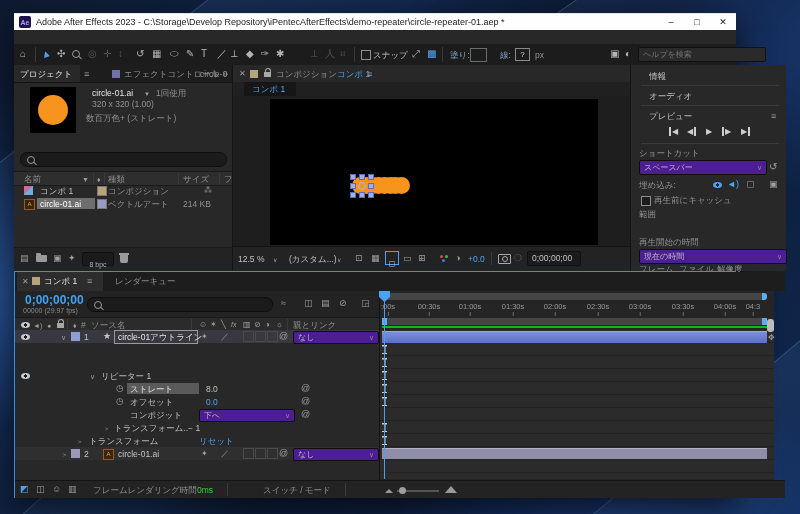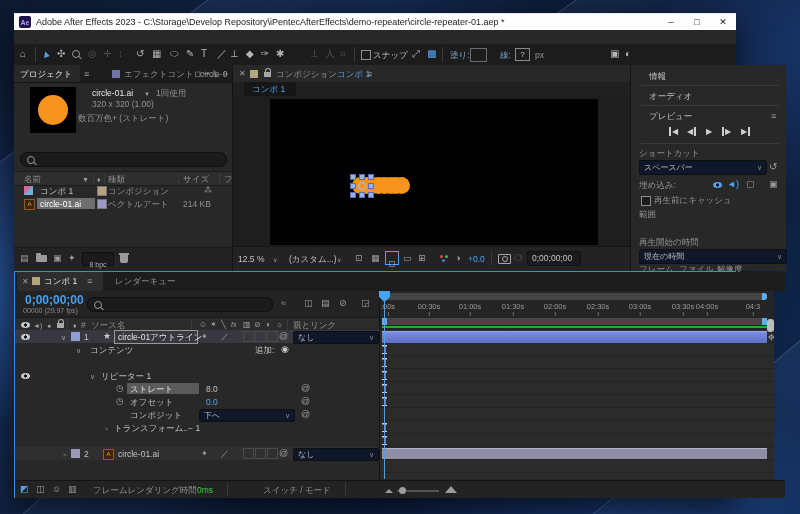--- a/index.html
+++ b/index.html
@@ -54,21 +54,21 @@
   .mag{position:absolute;width:6px;height:6px;border:1px solid #9a9a9a;border-radius:50%}
   .mag:after{content:"";position:absolute;width:4px;height:1px;background:#9a9a9a;right:-3px;bottom:-1px;transform:rotate(40deg)}
   .lock{position:absolute;width:7px;height:5px;background:#a8a8a8}
   .lock:before{content:"";position:absolute;top:-4px;left:1px;width:4px;height:4px;border:1px solid #a8a8a8;border-bottom:none;border-radius:3px 3px 0 0}
   .folder{position:absolute;width:11px;height:7px;background:#9a9a9a;border-radius:1px}
   .folder:before{content:"";position:absolute;top:-2px;left:0;width:5px;height:2px;background:#9a9a9a;border-radius:1px 1px 0 0}
   .trash{position:absolute;width:8px;height:8px;background:#9a9a9a;border-radius:0 0 2px 2px}
   .trash:before{content:"";position:absolute;top:-2px;left:-1px;width:10px;height:1.5px;background:#9a9a9a}
   .cam{position:absolute;width:11px;height:8px;border:1px solid #a8a8a8;border-radius:1px}
   .cam:after{content:"";position:absolute;left:3px;top:1px;width:4px;height:4px;border:1px solid #a8a8a8;border-radius:50%}
-  .dd{position:absolute;background:#0f172a;border:1px solid #0f0f0f;border-radius:2px;display:flex;align-items:center;
+  .dd{position:absolute;background:#4c1d95;border:1px solid #0f0f0f;border-radius:2px;display:flex;align-items:center;
       justify-content:space-between;padding:0 4px;color:#bdbdbd;font-size:8px}
   .dd .car{color:#8a8a8a;font-size:7px}
   .tpb{position:absolute;top:0;font-size:8px;color:#cfcfcf}
   .bar-l{border-left:2px solid #cfcfcf;padding-left:1px}
   .bar-r{border-right:2px solid #cfcfcf;padding-right:1px}
 
   
   .tl{position:absolute;left:0;top:257px;right:0;height:227px;background:#282828;
       border:1px solid #3c8de0;box-sizing:border-box}
   .trow{position:absolute;left:0;width:364px;height:13px}
@@ -132,20 +132,21 @@
       <span class="tbi" style="left:398px">⤢</span>
       <span class="tbi" style="left:413px;color:#4da3f2">▩</span>
       <div class="sep" style="left:428px;top:3px;height:15px"></div>
       <span class="t" style="left:436px;top:6px;color:#7fa8cc">塗り:</span>
       <span class="swatch" style="left:456px"></span>
       <span class="t" style="left:486px;top:6px;color:#7fa8cc">線:</span>
       <span class="qbox" style="left:501px">?</span>
       <span class="t dim" style="left:521px;top:6px">px</span>
       <span class="tbi" style="left:596px">▣</span>
       <span class="tbi" style="left:611px">◐</span>
+      <input class="hs" style="left: 624px; width: 118px;" placeholder="ヘルプを検索">
     </div>
 
     <div class="workspace">
 
       <div class="panel" style="left:0;top:0;width:218px;height:206px">
         <div class="tabstrip">
           <div class="tab-act" style="left:0;width:66px">
             <span class="t wh" style="left:6px;top:4px">プロジェクト</span>
           </div>
           <span class="ic" style="left:70px;top:5px">≡</span>
@@ -155,21 +156,21 @@
           <span class="ic" style="left:209px;top:5px">»</span>
         </div>
 
         <div class="a" style="left:16px;top:22px;width:46px;height:46px;background:#000">
           <span class="a" style="left:8px;top:8px;width:30px;height:30px;border-radius:50%;background:#f7941d"></span>
         </div>
         <span class="t wh" style="left:78px;top:23px">circle-01.ai</span>
         <span class="ic" style="left:130px;top:25px;font-size:6px">▼</span>
         <span class="t dim" style="left:142px;top:23px">1回使用</span>
         <span class="t dim" style="left:78px;top:34px">320 x 320 (1.00)</span>
-        <span class="t dim" style="left:64px;top:48px">数百万色+ (ストレート)</span>
+        <span class="t dim" style="left:72px;top:48px">数百万色+ (ストレート)</span>
 
         <div class="a" style="left:6px;top:87px;width:205px;height:13px;background:#1b1b1b;border:1px solid #0f0f0f;border-radius:7px">
           <span class="mag" style="left:6px;top:3px"></span>
         </div>
 
         <div class="a" style="left:0;top:106px;width:218px;height:13px;background:#2e2e2e;border-top:1px solid #1a1a1a;border-bottom:1px solid #1a1a1a">
           <span class="t dim" style="left:10px;top:2px">名前</span>
           <span class="ic bl" style="left:68px;top:3px;font-size:7px">▼</span>
           <span class="ic" style="left:83px;top:3px;font-size:7px">♦</span>
           <span class="t dim" style="left:94px;top:2px">種類</span>
@@ -382,26 +383,20 @@
           <span class="swl" style="left:228px;top:1px"></span>
           <span class="swl" style="left:240px;top:1px"></span>
           <span class="swl" style="left:252px;top:1px"></span>
           <span class="ic" style="left:264px;top:2px">@</span>
           <div class="dd" style="left:278px;top:1px;width:76px;height:11px">
             <span>なし</span>
               <span class="car">∨</span>
           </div>
         </div>
 
-        <div class="trow" style="top:13px">
-          <span class="ic" style="left:61px;top:3px;font-size:7px">∨</span>
-          <span class="t" style="left:75px;top:2px">コンテンツ</span>
-          <span class="t" style="left:240px;top:2px">追加:</span>
-          <span class="ic" style="left:266px;top:2px;color:#c8c8c8">◉</span>
-        </div>
 
 
         <div class="trow" style="top:39px">
           <span class="eye" style="left:6px;top:4px"></span>
           <span class="ic" style="left:75px;top:3px;font-size:7px">∨</span>
           <span class="t" style="left:86px;top:2px">リピーター 1</span>
         </div>
 
         <div class="trow" style="top:52px">
           <span class="ic" style="left:101px;top:2px">◷</span>
@@ -426,20 +421,25 @@
               <span class="car">∨</span>
           </div>
           <span class="ic" style="left:286px;top:2px">@</span>
         </div>
 
         <div class="trow" style="top:91px">
           <span class="ic" style="left:88px;top:3px;font-size:7px">＞</span>
           <span class="t" style="left:99px;top:2px">トランスフォーム..− 1</span>
         </div>
 
+        <div class="trow" style="top:104px">
+          <span class="ic" style="left:61px;top:3px;font-size:7px">＞</span>
+          <span class="t" style="left:74px;top:2px">トランスフォーム</span>
+          <span class="t bl" style="left:184px;top:2px">リセット</span>
+        </div>
 
         <div class="trow" style="top:117px;background:#2f2f2f">
           <span class="ic" style="left:46px;top:3px;font-size:7px">＞</span>
           <span class="a" style="left:56px;top:2px;width:9px;height:9px;background:#9a9ab8"></span>
           <span class="t" style="left:69px;top:2px">2</span>
           <span class="a" style="left:88px;top:2px;width:9px;height:9px;background:#3a2410;border:1px solid #9a5a1a;color:#f0a030;font-size:6px;text-align:center;line-height:9px">A</span>
           <span class="t" style="left:103px;top:2px">circle-01.ai</span>
           <span class="ic" style="left:186px;top:2px;font-size:8px">✦</span>
           <span class="ic" style="left:206px;top:2px;font-size:8px">／</span>
           <span class="swl" style="left:228px;top:1px"></span>
@@ -462,21 +462,21 @@
 
         <div class="a" style="left:0;top:0;width:394px;height:26px">
           <span class="rtick" style="left:8px">:00s</span>
           <span class="rtick" style="left:49px">00:30s</span>
           <span class="rtick" style="left:90px">01:00s</span>
           <span class="rtick" style="left:133px">01:30s</span>
           <span class="rtick" style="left:175px">02:00s</span>
           <span class="rtick" style="left:218px">02:30s</span>
           <span class="rtick" style="left:260px">03:00s</span>
           <span class="rtick" style="left:303px">03:30s</span>
-          <span class="rtick" style="left:327px">04:00s</span>
+          <span class="rtick" style="left:345px">04:00s</span>
           <span class="rtick" style="left:373px">04:3</span>
         </div>
 
         <div class="a" style="left:2px;top:27px;width:385px;height:7px;background:#454545">
           <span class="a" style="left:0;top:0;width:5px;height:7px;background:#58b0f8"></span>
           <span class="a" style="right:0;top:0;width:5px;height:7px;background:#58b0f8"></span>
         </div>
 
         <div class="a" style="left:2px;top:35px;width:385px;height:2px;background:#17b617"></div>
 

